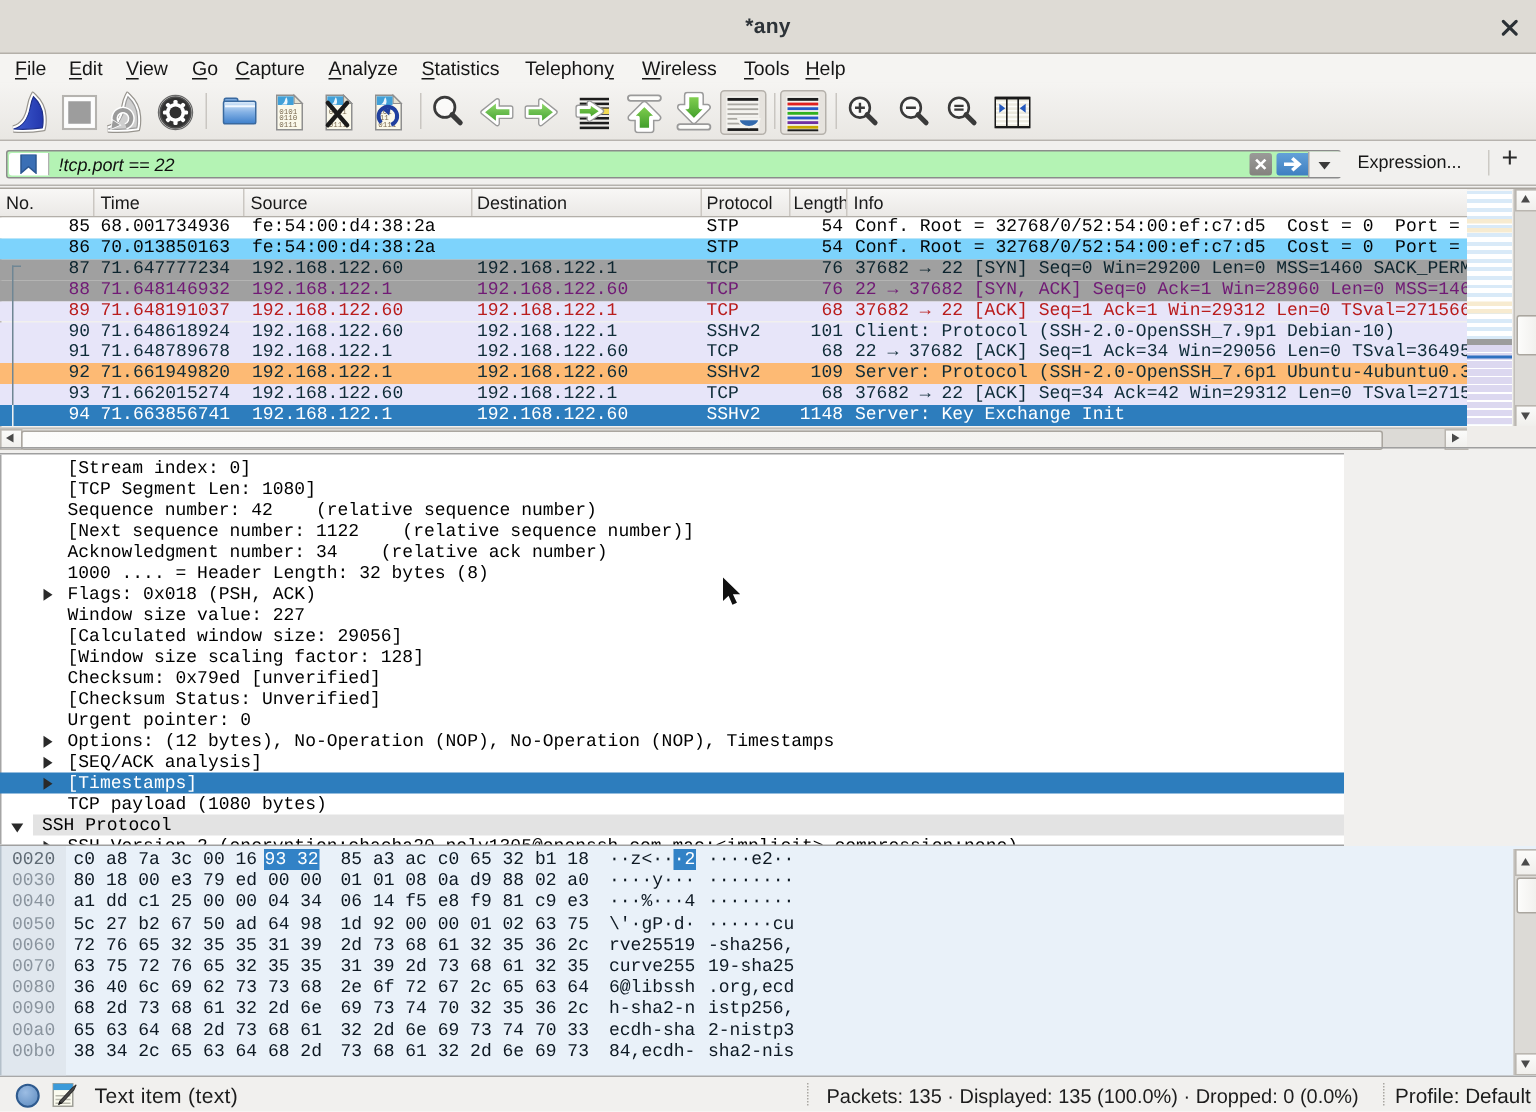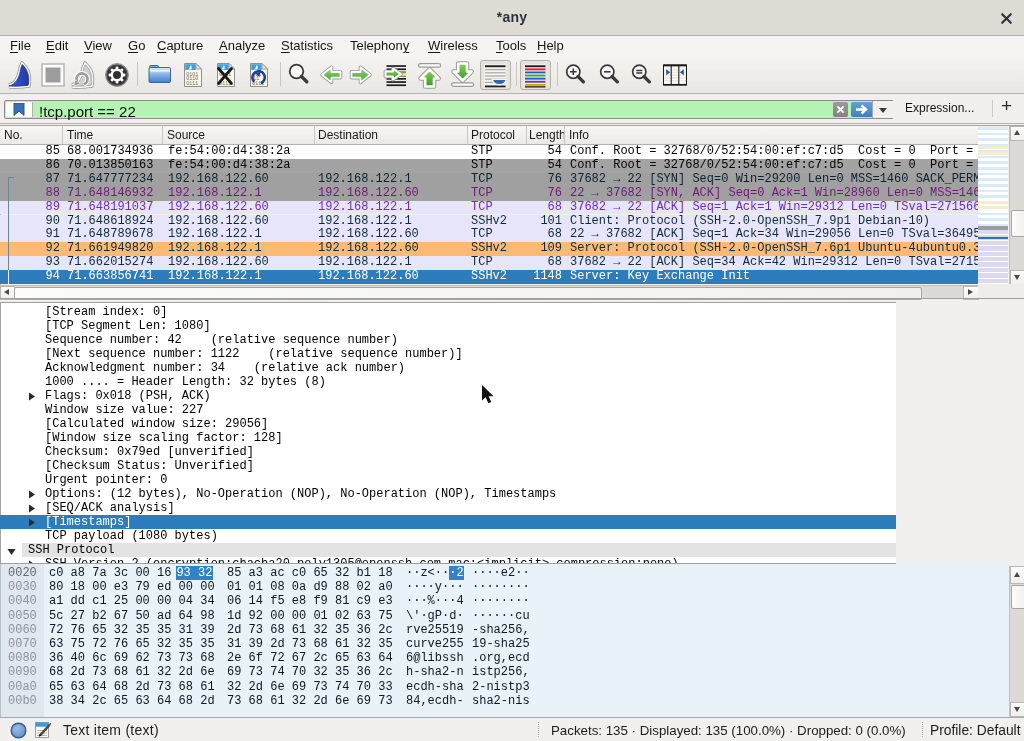--- a/index.html
+++ b/index.html
@@ -13,21 +13,21 @@
 #menu span{position:absolute;top:2px;}
 #menu u{text-decoration-thickness:1px;text-underline-offset:2px;}
 
 #tbar{left:0;top:55px;width:1024px;height:38px;background:linear-gradient(#f5f4f2,#e9e7e3);border-bottom:1px solid #b7b3ae;}
 .tsep{position:absolute;top:7px;width:1px;height:24px;background:#c9c6c1;}
 .tbtn{position:absolute;top:5px;width:29px;height:28px;border:1px solid #b5b1ab;border-radius:3px;background:#e6e3de;}
 
 #fbar{left:0;top:94px;width:1024px;height:29px;background:#f1f0ee;border-bottom:1px solid #b5b2ad;}
 #finput{left:4px;top:6px;width:888px;height:17px;background:#b4f3b4;border:1px solid #8b8b8b;border-radius:2px;}
 #fbook{left:1px;top:1px;width:26px;height:15px;background:#fff;border-right:1px solid #b0b0b0;border-radius:2px 0 0 2px;}
-#ftext{left:34px;top:1.5px;font-size:15px;color:#101010;}
+#ftext{left:34px;top:1.5px;font-size:12px;color:#101010;font-style:italic;}
 #fx{left:828px;top:1px;width:15px;height:15px;background:linear-gradient(#9a9a98,#84827e);border-radius:2px;}
 #fgo{left:846px;top:1px;width:24px;height:15px;background:linear-gradient(#63a1d8,#3e7fc1);border-radius:2px;}
 #fexp{left:905px;top:7px;font-size:12px;color:#161616;}
 #fplus{left:1001px;top:1px;font-size:19px;font-weight:300;color:#2a2a2a;}
 .fsep{position:absolute;top:6px;width:1px;height:17px;background:#ccc9c4;}
 
 #plist{left:0;top:125px;width:1024px;height:174px;}
 #phead{left:0;top:0px;width:978px;height:18px;background:linear-gradient(#f8f7f6,#ebe9e6);border-top:1px solid #aaa69f;border-bottom:1px solid #b3afa9;font-size:12px;color:#1a1a1a;}
 #phead span{position:absolute;top:2px;}
 .hsep{position:absolute;top:0;width:1px;height:18px;background:#cbc7c2;}
@@ -324,21 +324,21 @@
         <div class="hsep" style="left:564px"></div>
 </div>
 <div class="pr" style="top:20px;background:#fff;color:#050505">
         <span class="cn">85</span>
         <span class="ct">68.001734936</span>
         <span class="cs">fe:54:00:d4:38:2a</span>
         <span class="cp">STP</span>
         <span class="cl">54</span>
         <span class="ci">Conf. Root = 32768/0/52:54:00:ef:c7:d5  Cost = 0  Port = 0x8002</span>
       </div>
-<div class="pr" style="top:33.9px;background:#a3a3a3;color:#050505">
+<div class="pr" style="top:33.9px;background:#7dd3fc;color:#050505">
         <span class="cn">86</span>
         <span class="ct">70.013850163</span>
         <span class="cs">fe:54:00:d4:38:2a</span>
         <span class="cp">STP</span>
         <span class="cl">54</span>
         <span class="ci">Conf. Root = 32768/0/52:54:00:ef:c7:d5  Cost = 0  Port = 0x8002</span>
       </div>
 <div class="pr" style="top:47.8px;background:#a0a0a0;color:#0c242e">
         <span class="cn">87</span>
         <span class="ct">71.647777234</span>
@@ -350,21 +350,21 @@
       </div>
 <div class="pr" style="top:61.7px;background:#a0a0a0;color:#701a75">
         <span class="cn">88</span>
         <span class="ct">71.648146932</span>
         <span class="cs">192.168.122.1</span>
         <span class="cd">192.168.122.60</span>
         <span class="cp">TCP</span>
         <span class="cl">76</span>
         <span class="ci">22 → 37682 [SYN, ACK] Seq=0 Ack=1 Win=28960 Len=0 MSS=1460 SACK_PERM=1</span>
       </div>
-<div class="pr" style="top:75.6px;background:#e7e5f9;color:#6d28d9">
+<div class="pr" style="top:75.6px;background:#e7e5f9;color:#b91c1c">
         <span class="cn">89</span>
         <span class="ct">71.648191037</span>
         <span class="cs">192.168.122.60</span>
         <span class="cd">192.168.122.1</span>
         <span class="cp">TCP</span>
         <span class="cl">68</span>
         <span class="ci">37682 → 22 [ACK] Seq=1 Ack=1 Win=29312 Len=0 TSval=2715660 TSecr=364956</span>
       </div>
 <div class="pr" style="top:89.5px;background:#e7e5f9;color:#0f2c38">
         <span class="cn">90</span>

